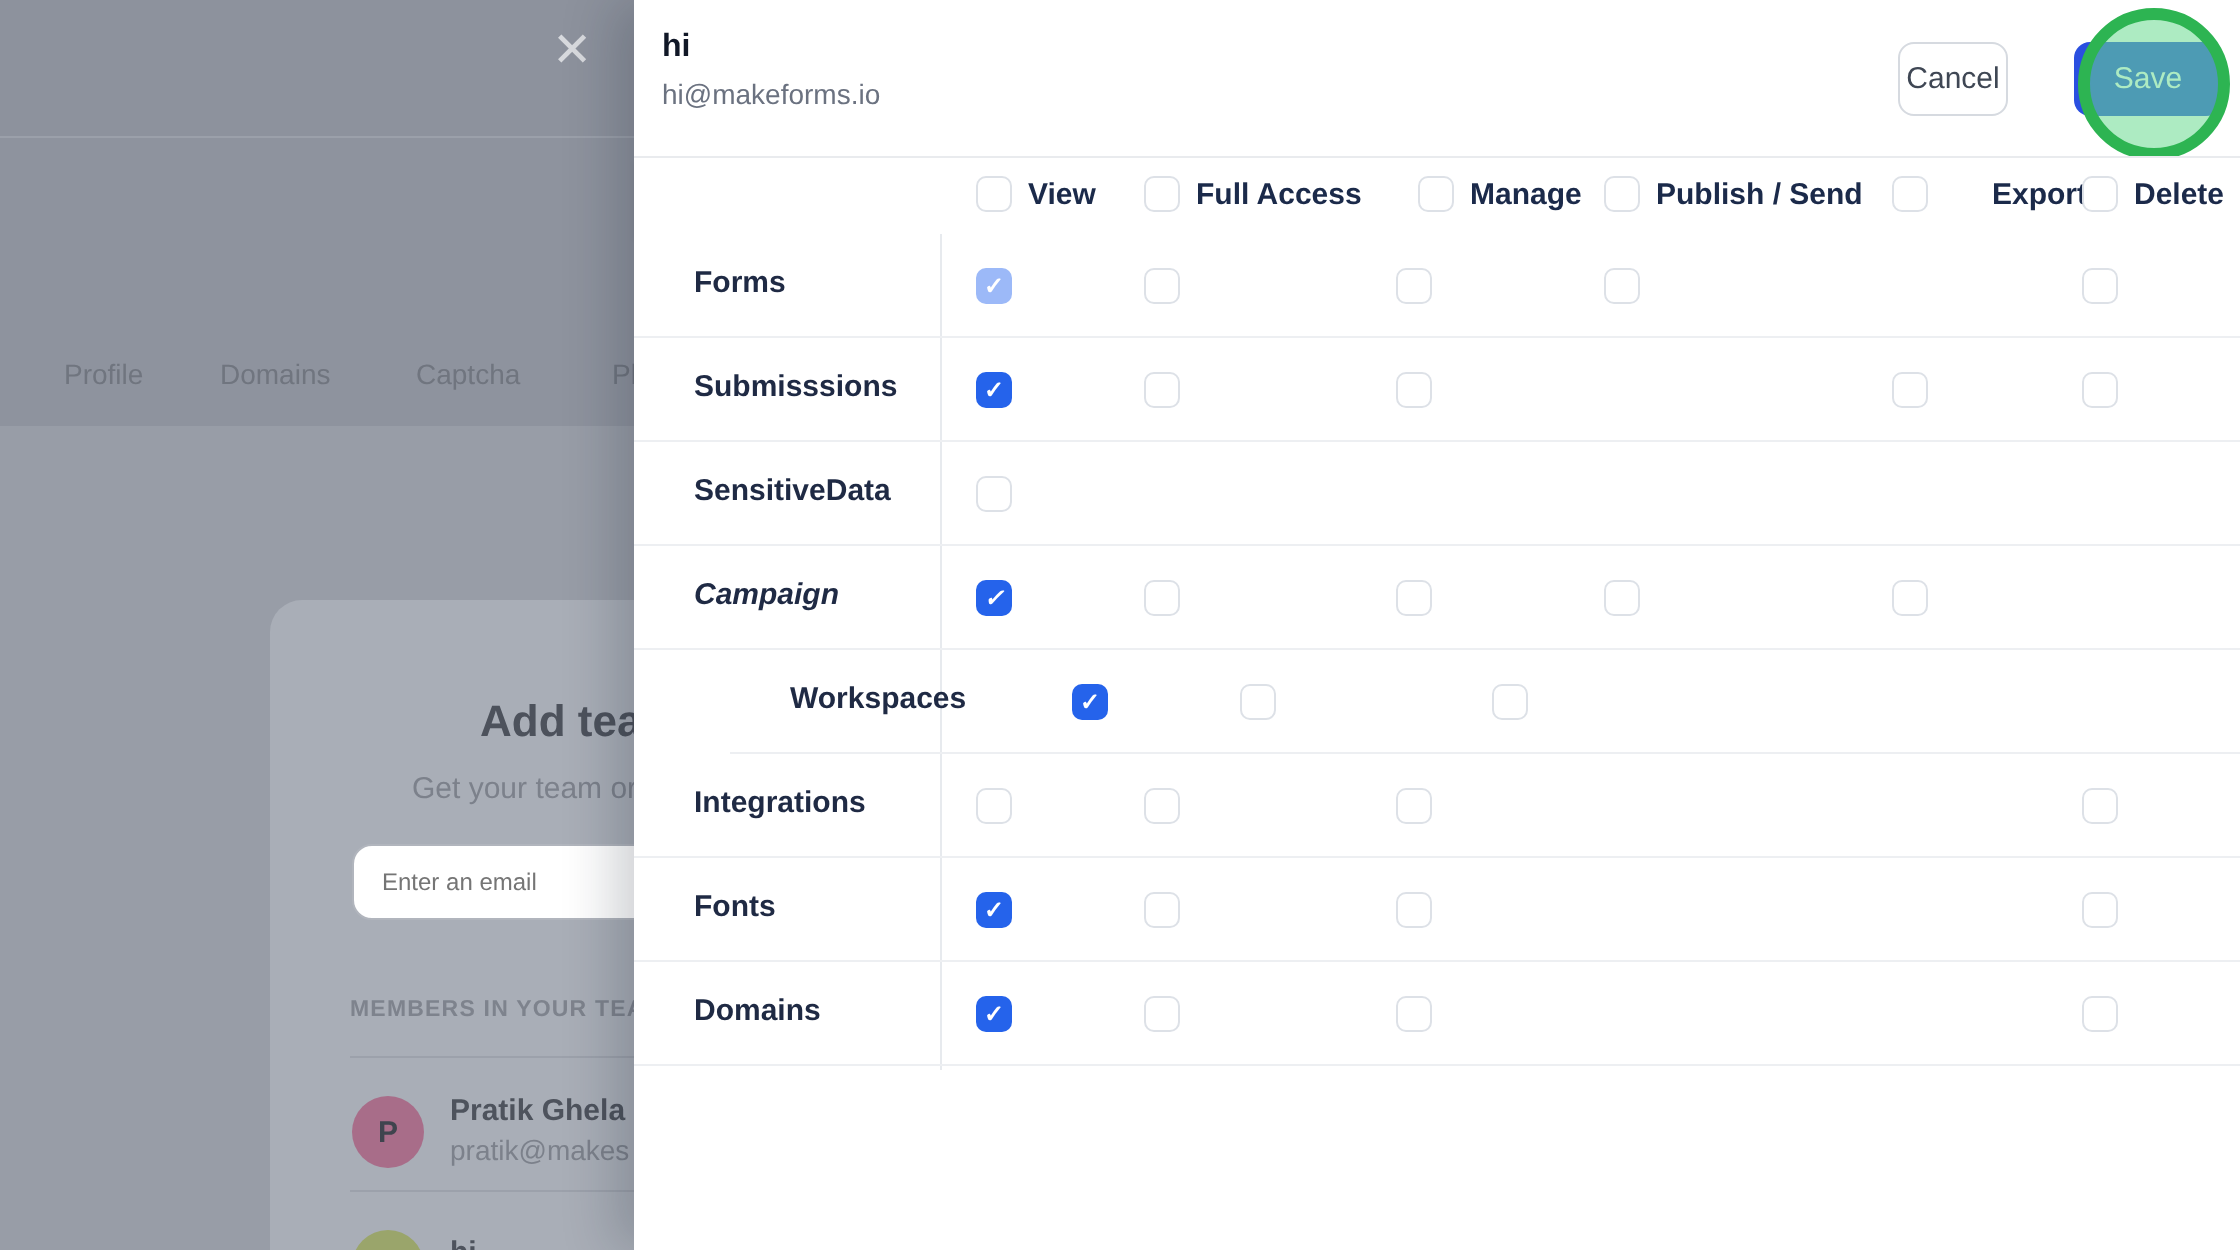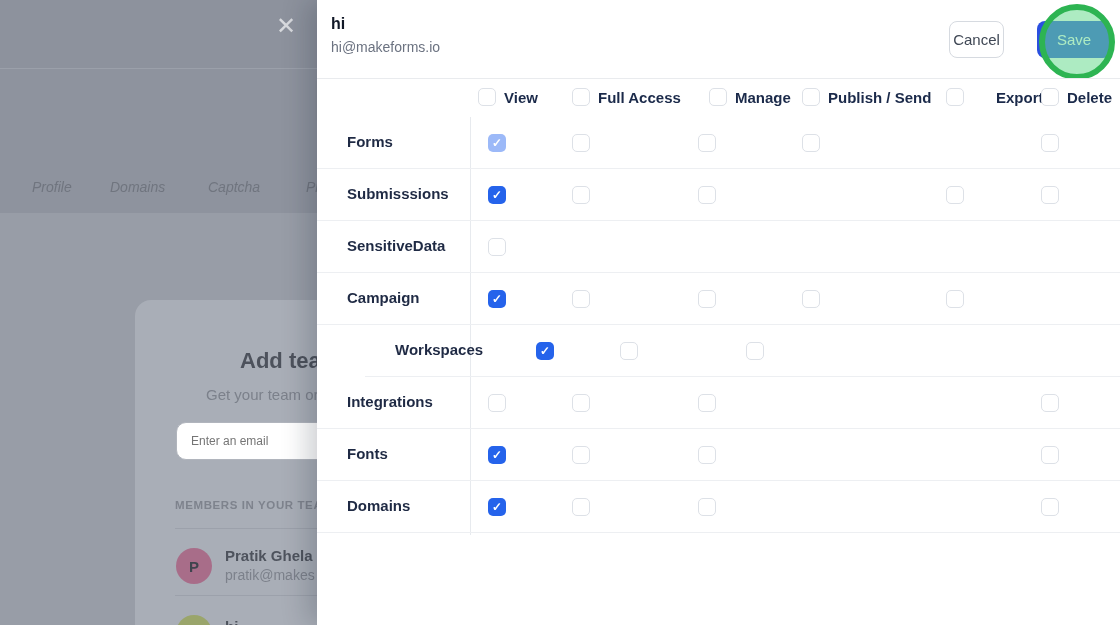--- a/index.html
+++ b/index.html
@@ -6,21 +6,21 @@
   .stage{position:relative;width:1120px;height:625px;overflow:hidden;
          font-family:"Liberation Sans",sans-serif;background:#8e939e;}
 
   
   .backdrop{position:absolute;inset:0;width:317px;height:625px;}
   .bd-top{position:absolute;left:0;top:0;width:317px;height:68px;background:#8d929d;}
   .bd-topline{position:absolute;left:0;top:68px;width:317px;height:1px;background:#9ba0aa;}
   .bd-mid{position:absolute;left:0;top:69px;width:317px;height:144px;background:#8e939e;}
   .bd-content{position:absolute;left:0;top:213px;width:317px;height:412px;background:#989da7;}
   .bd-close{position:absolute;left:276px;top:11px;font-size:24px;line-height:30px;color:#d8dade;font-weight:400;}
-  .bd-tab{position:absolute;top:179px;font-size:14px;color:#70757f;font-style:italic;}
+  .bd-tab{position:absolute;top:179px;font-size:14px;color:#70757f;}
   .bd-card{position:absolute;left:135px;top:300px;width:320px;height:325px;background:#a9aeb7;border-radius:16px 0 0 0;}
   .bd-h1{position:absolute;left:105px;top:48px;font-size:22px;font-weight:700;color:#4d525c;white-space:nowrap;}
   .bd-sub{position:absolute;left:71px;top:86px;font-size:15px;color:#7c818b;white-space:nowrap;}
   .bd-input{position:absolute;left:41px;top:122px;width:230px;height:38px;box-sizing:border-box;
             background:#ffffff;border:1px solid #b1b5bd;border-radius:10px;
             font-size:12px;color:#82868f;padding:0 14px;font-family:"Liberation Sans",sans-serif;}
   .bd-members-label{position:absolute;left:40px;top:199px;font-size:11.5px;font-weight:700;
             letter-spacing:.6px;color:#7e838d;white-space:nowrap;}
   .bd-div{position:absolute;left:40px;width:280px;height:1px;background:#9ca1ab;}
   .bd-avatar{position:absolute;width:36px;height:36px;border-radius:50%;
@@ -104,21 +104,21 @@
 
   <div class="drawer">
     <div class="dw-title">hi</div>
     <div class="dw-sub">hi@makeforms.io</div>
     <button class="btn btn-cancel">Cancel</button>
     <button class="btn btn-save" id="save-btn" style="background: rgb(42, 79, 224);">Save</button>
     <div class="annotation"></div>
     <div class="dw-headline"></div>
 
     <div class="colhead" id="colhead">
-        <div class="colcell" style="left: 161px;">
+        <div class="colcell" style="left: 171px;">
           <div class="checkbox cb-unchecked" style="position: relative;"></div>
           <span>View</span>
         </div>
         <div class="colcell" style="left: 255px;">
           <div class="checkbox cb-unchecked" style="position: relative;"></div>
           <span>Full Access</span>
         </div>
         <div class="colcell" style="left: 392px;">
           <div class="checkbox cb-unchecked" style="position: relative;"></div>
           <span>Manage</span>
@@ -156,21 +156,21 @@
           </div>
           <div class="checkbox cb-unchecked" style="left: 255px; top: 17px;"></div>
           <div class="checkbox cb-unchecked" style="left: 381px; top: 17px;"></div>
           <div class="checkbox cb-unchecked" style="left: 629px; top: 17px;"></div>
           <div class="checkbox cb-unchecked" style="left: 724px; top: 17px;"></div>
         </div>
         <div class="trow" style="top: 104px;">
           <div class="rlabel">SensitiveData</div>
           <div class="checkbox cb-unchecked" style="left: 171px; top: 17px;"></div>
         </div>
-        <div class="trow" style="top: 156px;">
+        <div class="trow" style="top: 156px; font-style: italic;">
           <div class="rlabel">Campaign</div>
           <div class="checkbox cb-checked" style="left: 171px; top: 17px;">
             <span class="tick">✓</span>
           </div>
           <div class="checkbox cb-unchecked" style="left: 255px; top: 17px;"></div>
           <div class="checkbox cb-unchecked" style="left: 381px; top: 17px;"></div>
           <div class="checkbox cb-unchecked" style="left: 485px; top: 17px;"></div>
           <div class="checkbox cb-unchecked" style="left: 629px; top: 17px;"></div>
         </div>
         <div class="trow" style="top: 208px; margin-left: 48px;">

